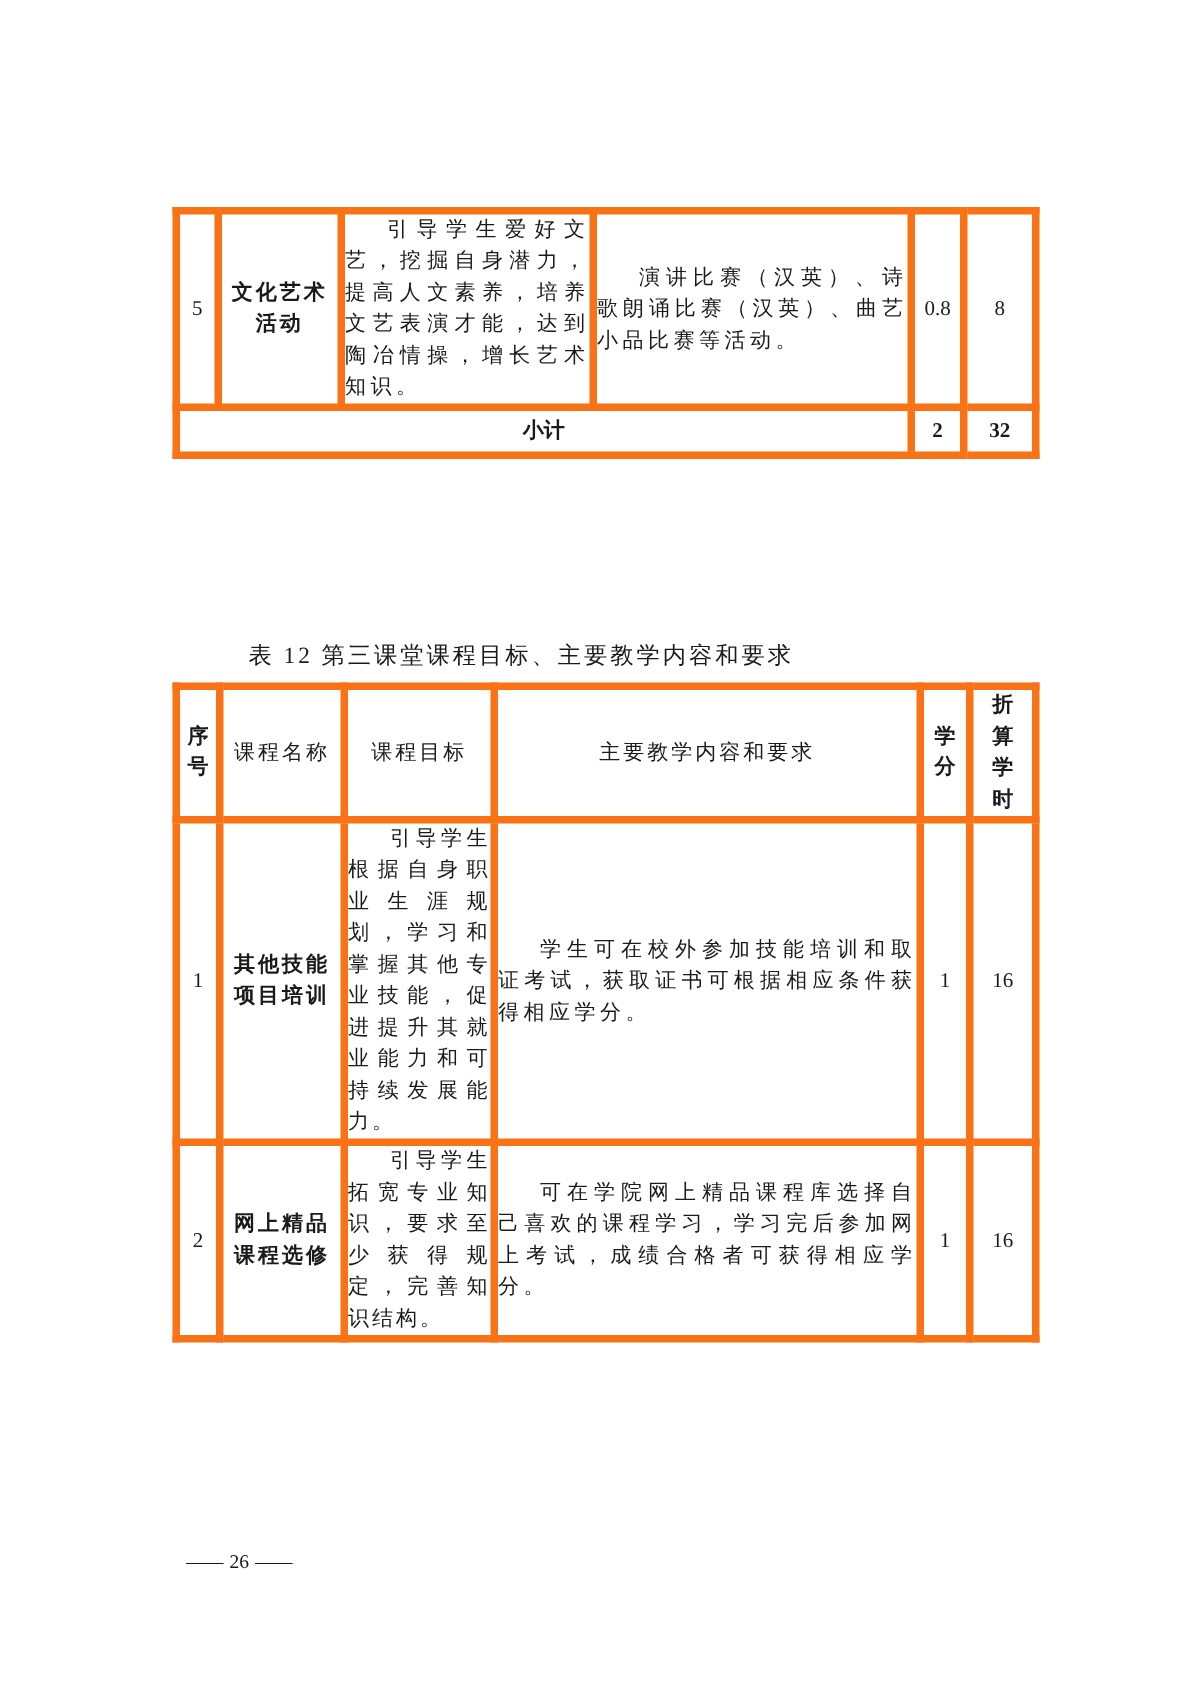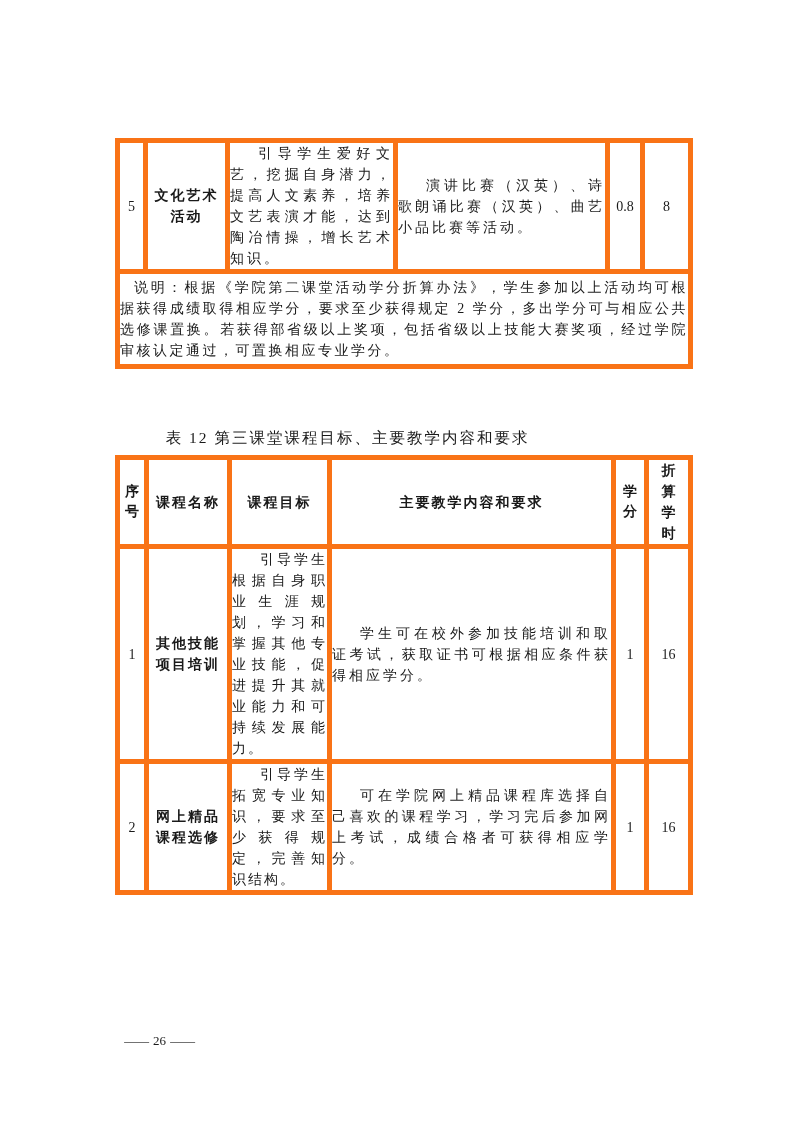--- a/index.html
+++ b/index.html
@@ -23,21 +23,21 @@
     vertical-align: middle;
     font-size: 14px;
     line-height: 21px;
     padding: 0;
     overflow: hidden;
   }
   .c  { text-align: center; }
   .b  { font-weight: bold; }
   .pre { white-space: pre-line; }
   .name { font-weight: bold; letter-spacing: 2px; line-height: 21px; }
-  .hdr { font-weight: bold; letter-spacing: 2px; margin-top: 32px; }
+  .hdr { font-weight: normal; letter-spacing: 2px; margin-top: 32px; }
   .vhdr { font-weight: bold; line-height: 19px; letter-spacing: 0; }
   .para {
     text-align: justify;
     text-indent: 2em;
     letter-spacing: 3px;
     padding: 1px 4px;
     vertical-align: middle;
   }
   .goalNarrow {
     letter-spacing: 2px;
@@ -94,22 +94,24 @@
     <tbody>
         <tr style="height:130px">
       <td class="c num">5</td>
       <td class="c name pre">文化艺术
 活动</td>
       <td class="para">引导学生爱好文艺，挖掘自身潜力，提高人文素养，培养文艺表演才能，达到陶冶情操，增长艺术知识。</td>
       <td class="para">演讲比赛（汉英）、诗歌朗诵比赛（汉英）、曲艺小品比赛等活动。</td>
       <td class="c num">0.8</td>
       <td class="c num">8</td>
     </tr>
-    <tr style="height:95px">
-      <td colspan="6" class="note">说明：根据《学院第二课堂活动学分折算办法》，学生参加以上活动均可根据获得成绩取得相应学分，要求至少获得规定 2 学分，多出学分可与相应公共选修课置换。若获得部省级以上奖项，包括省级以上技能大赛奖项，经过学院审核认定通过，可置换相应专业学分。</td>
+    <tr style="height:32px">
+      <td colspan="4" class="c b">小计</td>
+      <td class="c b num">2</td>
+      <td class="c b num">32</td>
     </tr>
   </tbody>
     </table>
 
   <div class="tbl-title">表 12 第三课堂课程目标、主要教学内容和要求</div>
 
   <table class="doc" style="left:115px; top:455px; width:573px;">
     <colgroup>
       <col style="width:29px">
         <col style="width:83px">

